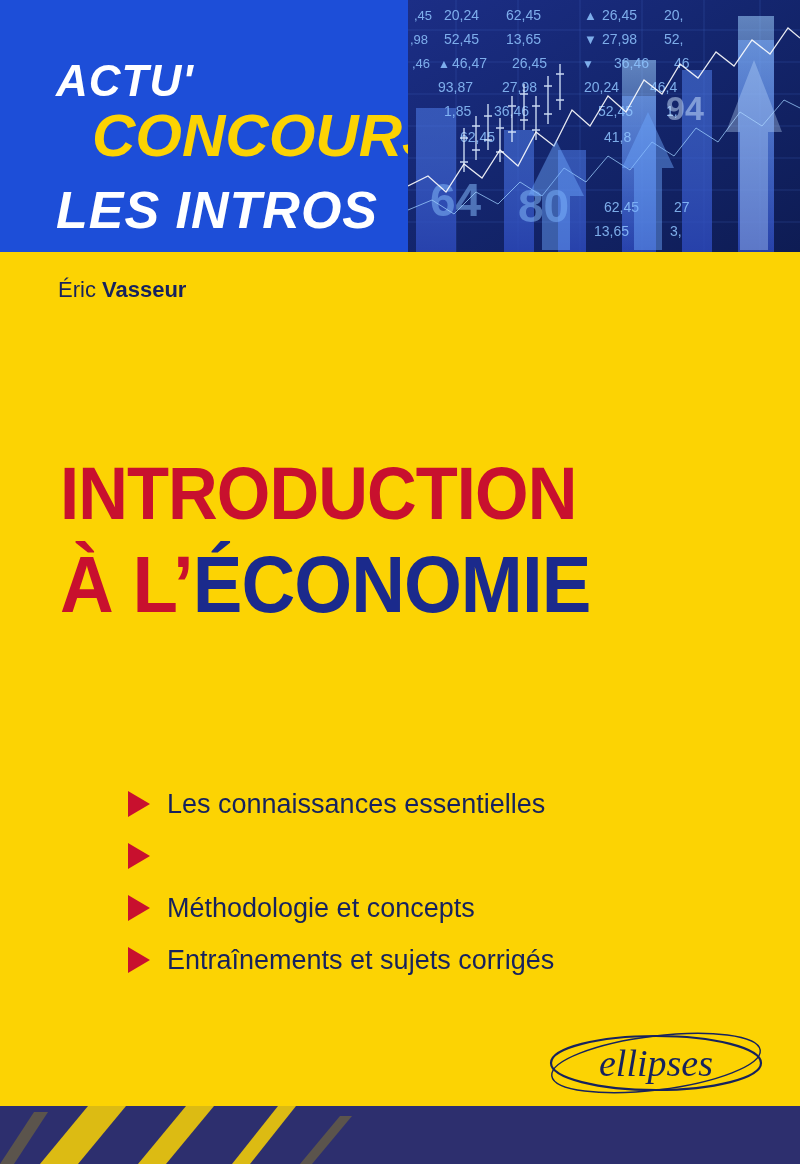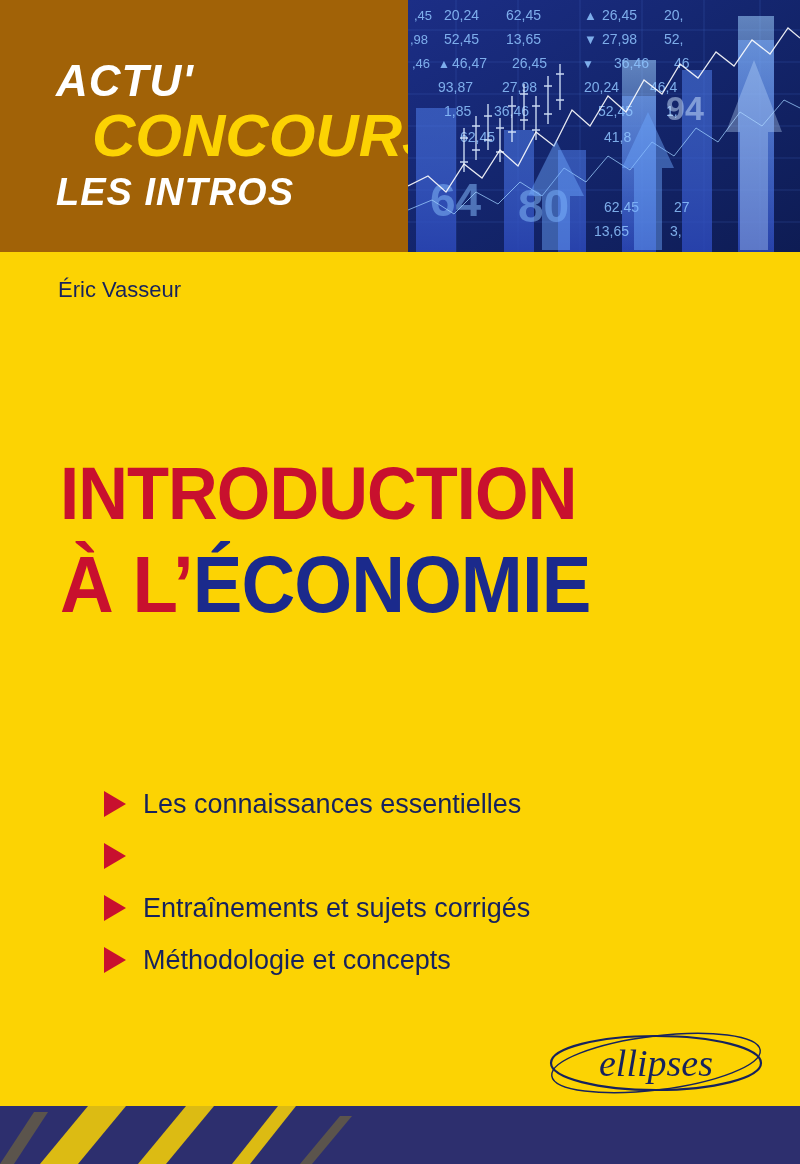--- a/index.html
+++ b/index.html
@@ -18,21 +18,21 @@
     background: #FCD303;
     overflow: hidden;
   }
 
   
   .top-banner {
     position: absolute;
     left: 0; top: 0;
     width: 772px;
     height: 252px;
-    background: #a16207;
+    background: #1d4ed8;
   }
   .series-block {
     position: absolute;
     left: 56px; top: 58px;
     width: 340px;
   }
   .series-line1 {
     font-size: 44px;
     font-weight: bold;
     font-style: italic;
@@ -44,27 +44,27 @@
     font-size: 60px;
     font-weight: bold;
     font-style: italic;
     color: #FCD303;
     letter-spacing: 0px;
     line-height: 60px;
     margin-top: 2px;
     margin-left: 36px;
   }
   .series-line3 {
-    font-size: 38px;
+    font-size: 52px;
     font-weight: bold;
     font-style: italic;
     color: #FFFFFF;
     letter-spacing: 1px;
     line-height: 44px;
-    margin-top: 4px;
+    margin-top: 22px;
   }
 
   
   .stock-image {
     position: absolute;
     left: 408px; top: 0;
     width: 392px;
     height: 252px;
     overflow: hidden;
     background: #a21caf;
@@ -72,21 +72,21 @@
   .stock-image svg { display: block; }
 
   
   .author {
     position: absolute;
     left: 58px; top: 277px;
     font-size: 22px;
     color: #16225E;
   }
   .author .first { font-weight: normal; }
-  .author .last { font-weight: normal; }
+  .author .last { font-weight: bold; }
 
   
   .title-wrap {
     position: absolute;
     left: 60px; top: 458px;
     width: 690px;
   }
   .title-line1 {
     font-size: 74px;
     font-weight: bold;
@@ -114,20 +114,21 @@
   .bullets {
     position: absolute;
     left: 104px; top: 786px;
     width: 640px;
   }
   .bullet-row {
     display: flex;
     align-items: center;
     margin-bottom: 16px;
     height: 36px;
+    margin-left: 24px;
   }
   .bullet-arrow {
     width: 0; height: 0;
     border-left: 22px solid #C8102E;
     border-top: 13px solid transparent;
     border-bottom: 13px solid transparent;
     margin-right: 17px;
     flex: 0 0 auto;
   }
   .bullet-text {
@@ -310,25 +311,25 @@
   <div class="bullets">
     <div class="bullet-row">
       <span class="bullet-arrow"></span>
       <span class="bullet-text">Les connaissances essentielles</span>
     </div>
     <div class="bullet-row">
       <span class="bullet-arrow"></span>
     </div>
     <div class="bullet-row">
       <span class="bullet-arrow"></span>
-      <span class="bullet-text">Entraînements et sujets corrigés</span>
+      <span class="bullet-text">Méthodologie et concepts</span>
     </div>
     <div class="bullet-row">
       <span class="bullet-arrow"></span>
-      <span class="bullet-text">Méthodologie et concepts</span>
+      <span class="bullet-text">Entraînements et sujets corrigés</span>
     </div>
   </div>
 
   <div class="logo">
     <svg width="216" height="74" viewBox="0 0 216 74" xmlns="http://www.w3.org/2000/svg">
       <ellipse cx="108" cy="37" rx="105" ry="27" fill="none" stroke="#16225E" stroke-width="2.2"></ellipse>
       <ellipse cx="108" cy="37" rx="105" ry="27" fill="none" stroke="#16225E" stroke-width="1.4" transform="rotate(-7 108 37)"></ellipse>
       <text x="108" y="50" text-anchor="middle" font-family="Liberation Serif, serif" font-style="italic" font-size="38" fill="#16225E">ellipses</text>
     </svg>
   </div>

